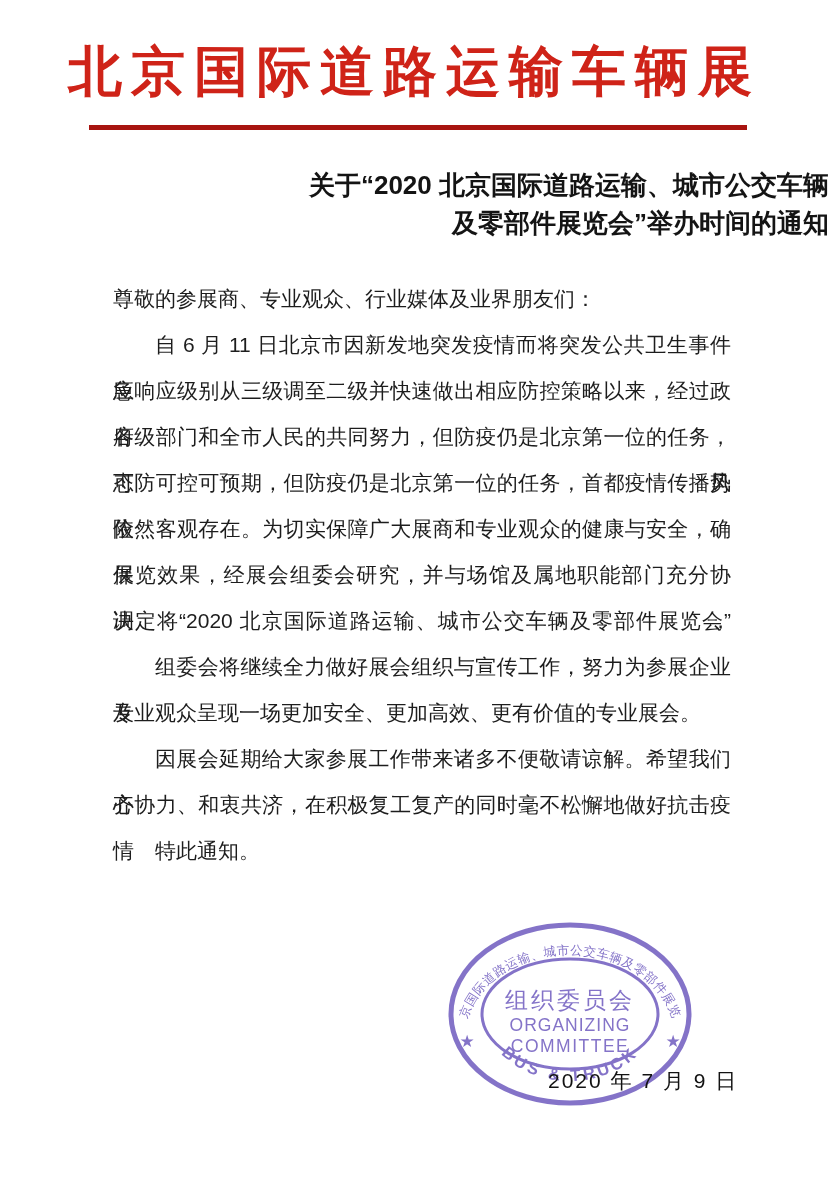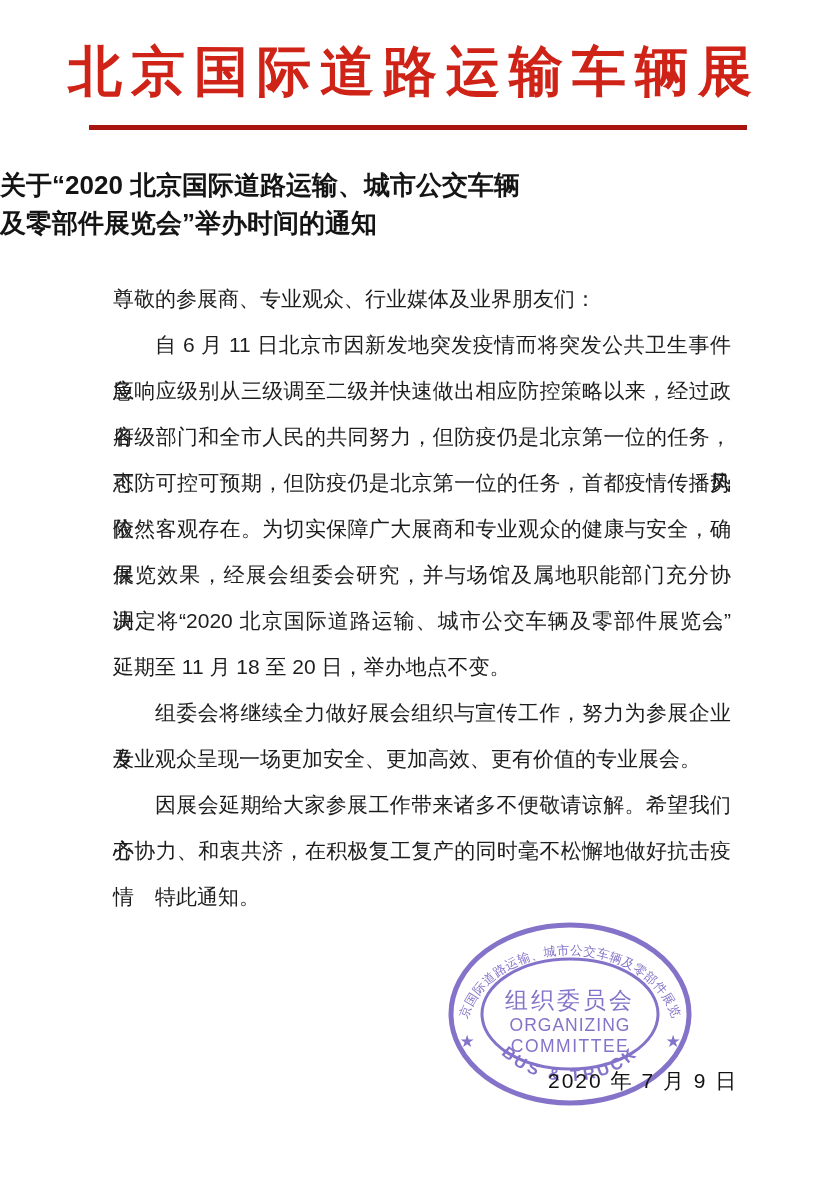--- a/index.html
+++ b/index.html
@@ -27,21 +27,21 @@
   }
   .rule {
     position: absolute;
     top: 117px; left: 89px;
     width: 658px; height: 5px;
     background: #a81410;
   }
   .notice-title {
     position: absolute;
     top: 158px; left: 0; width: 100%;
-    text-align: left;
+    text-align: right;
     font-weight: bold;
     font-size: 26px;
     line-height: 38px;
     color: #141414;
   }
   .body-text {
     position: absolute;
     top: 268px; left: 113px;
     width: 618px;
     font-size: 21px;
@@ -91,21 +91,20 @@
 
   <div class="body-text">
     <div class="line">尊敬的参展商、专业观众、行业媒体及业界朋友们：</div>
     <div class="line indent j">自 6 月 11 日北京市因新发地突发疫情而将突发公共卫生事件应</div>
     <div class="line j">急响应级别从三级调至二级并快速做出相应防控策略以来，经过政府</div>
     <div class="line j">各级部门和全市人民的共同努力，但防疫仍是北京第一位的任务，态势</div>
     <div class="line j">可防可控可预期，但防疫仍是北京第一位的任务，首都疫情传播风险</div>
     <div class="line j">依然客观存在。为切实保障广大展商和专业观众的健康与安全，确保</div>
     <div class="line j">展览效果，经展会组委会研究，并与场馆及属地职能部门充分协调，</div>
     <div class="line j">决定将“2020 北京国际道路运输、城市公交车辆及零部件展览会”</div>
-    <div class="line">延期至 11 月 18 至 20 日，举办地点不变。</div>
     <div class="line indent j">组委会将继续全力做好展会组织与宣传工作，努力为参展企业及</div>
     <div class="line">专业观众呈现一场更加安全、更加高效、更有价值的专业展会。</div>
     <div class="line indent j">因展会延期给大家参展工作带来诸多不便敬请谅解。希望我们齐</div>
     <div class="line j">心协力、和衷共济，在积极复工复产的同时毫不松懈地做好抗击疫情</div>
     <div class="line indent">特此通知。</div>
   </div>
 
   <svg class="stamp" viewBox="0 0 252 192" aria-hidden="true">
     <defs>
       <path id="arcTop" d="M 22,104 C 48,14 204,14 230,104" fill="none"></path>

